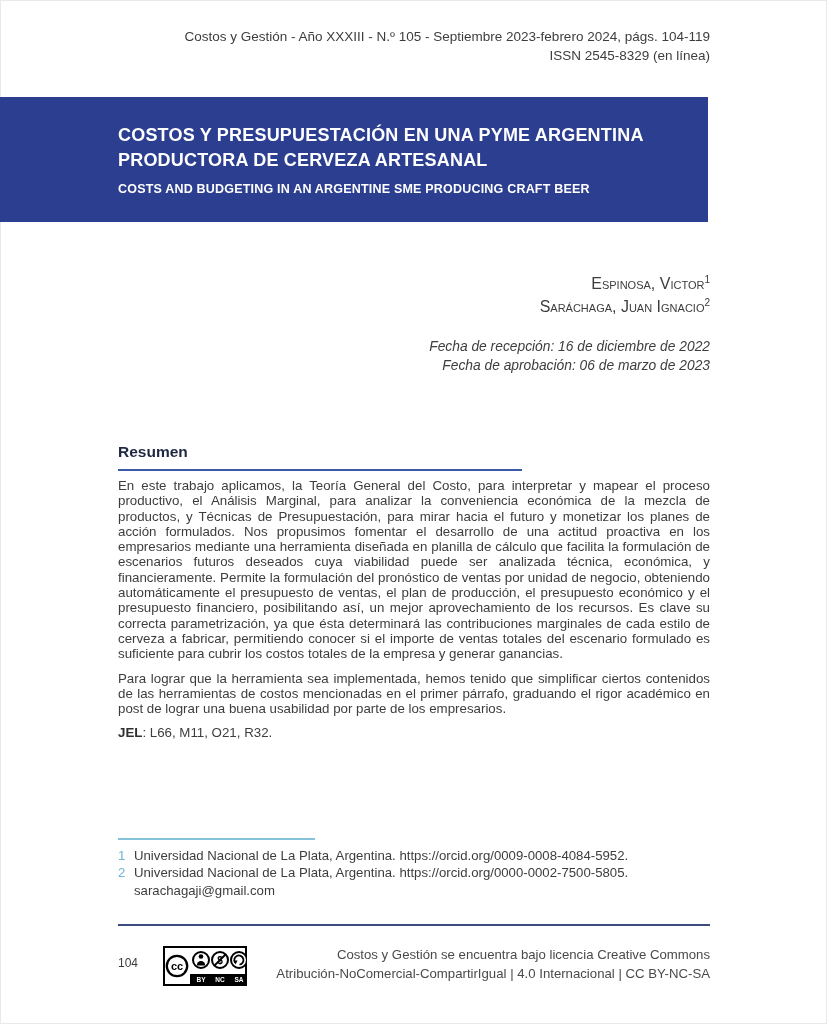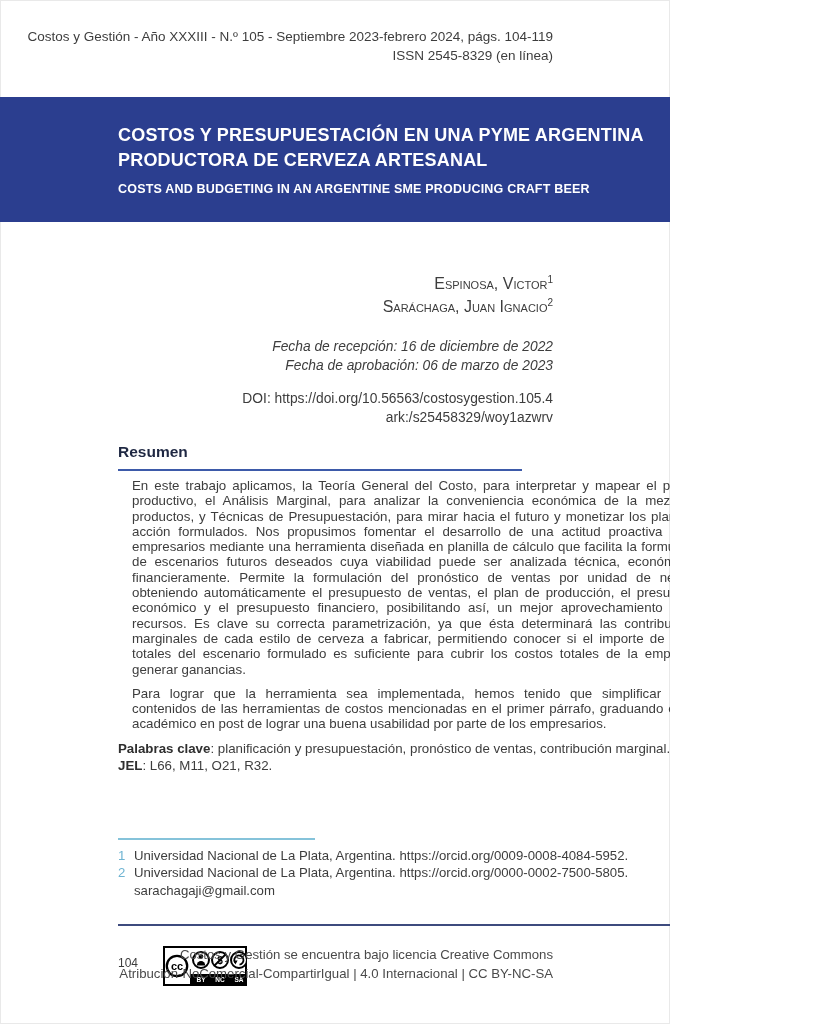--- a/index.html
+++ b/index.html
@@ -1,21 +1,21 @@
 <!DOCTYPE html>
 <html lang="es"><head>
 <meta charset="utf-8">
 <style>
   * { margin: 0; padding: 0; box-sizing: border-box; }
   html, body { background: #ffffff; }
   body { font-family: "Liberation Sans", "DejaVu Sans", sans-serif; color: #3d3d3d; }
 
   .page {
     position: relative;
-    width: 670px;
+    width: 827px;
     height: 1024px;
     background: #ffffff;
     box-shadow: inset 0 0 0 1px #e9e9e9;
     overflow: hidden;
   }
 
   
   .journal-header {
     position: absolute;
     top: 27px;
@@ -112,21 +112,21 @@
   .abstract {
     position: absolute;
     top: 478px;
     left: 118px;
     width: 592px;
     font-size: 13.3px;
     line-height: 15.3px;
     text-align: justify;
     color: #3d3d3d;
   }
-  .abstract p { margin-bottom: 9px; margin-left: 14px; }
+  .abstract p { margin-bottom: 9px; }
   .abstract .kw { margin-bottom: 2px; }
   .abstract .kw b, .abstract .jel b { color: #2f2f2f; }
 
   
   .footnote-rule {
     position: absolute;
     top: 838px;
     left: 118px;
     width: 197px;
     height: 2px;
@@ -206,32 +206,27 @@
   <div class="authors">
     <div><span>Espinosa, Victor</span><sup>1</sup></div>
     <div><span>Saráchaga, Juan Ignacio</span><sup>2</sup></div>
   </div>
 
   <div class="dates">
     <div>Fecha de recepción: 16 de diciembre de 2022</div>
     <div>Fecha de aprobación: 06 de marzo de 2023</div>
   </div>
 
-  <div class="doi">
-    <div><a href="#">DOI: https://doi.org/10.56563/costosygestion.105.4</a></div>
-    <div>ark:/s25458329/woy1azwrv</div>
-  </div>
 
   <div class="abstract-heading">Resumen</div>
   <div class="heading-rule"></div>
 
   <div class="abstract">
     <p>En este trabajo aplicamos, la Teoría General del Costo, para interpretar y mapear el proceso productivo, el Análisis Marginal, para analizar la conveniencia económica de la mezcla de productos, y Técnicas de Presupuestación, para mirar hacia el futuro y monetizar los planes de acción formulados. Nos propusimos fomentar el desarrollo de una actitud proactiva en los empresarios mediante una herramienta diseñada en planilla de cálculo que facilita la formulación de escenarios futuros deseados cuya viabilidad puede ser analizada técnica, económica, y financieramente. Permite la formulación del pronóstico de ventas por unidad de negocio, obteniendo automáticamente el presupuesto de ventas, el plan de producción, el presupuesto económico y el presupuesto financiero, posibilitando así, un mejor aprovechamiento de los recursos. Es clave su correcta parametrización, ya que ésta determinará las contribuciones marginales de cada estilo de cerveza a fabricar, permitiendo conocer si el importe de ventas totales del escenario formulado es suficiente para cubrir los costos totales de la empresa y generar ganancias.</p>
     <p>Para lograr que la herramienta sea implementada, hemos tenido que simplificar ciertos contenidos de las herramientas de costos mencionadas en el primer párrafo, graduando el rigor académico en post de lograr una buena usabilidad por parte de los empresarios.</p>
-    <div class="kw"><b>Palabras clave</b><span>: planificación y presupuestación, pronóstico de ventas, contribución marginal.</span></div>
     <div class="jel"><b>JEL</b><span>: L66, M11, O21, R32.</span></div>
   </div>
 
   <div class="footnote-rule"></div>
   <div class="footnotes">
     <div class="footnote">
       <span class="fn-num">1</span>
       <span class="fn-body">
         <span>Universidad Nacional de La Plata, Argentina. </span><a href="#">https://orcid.org/0009-0008-4084-5952.</a>
       </span>

